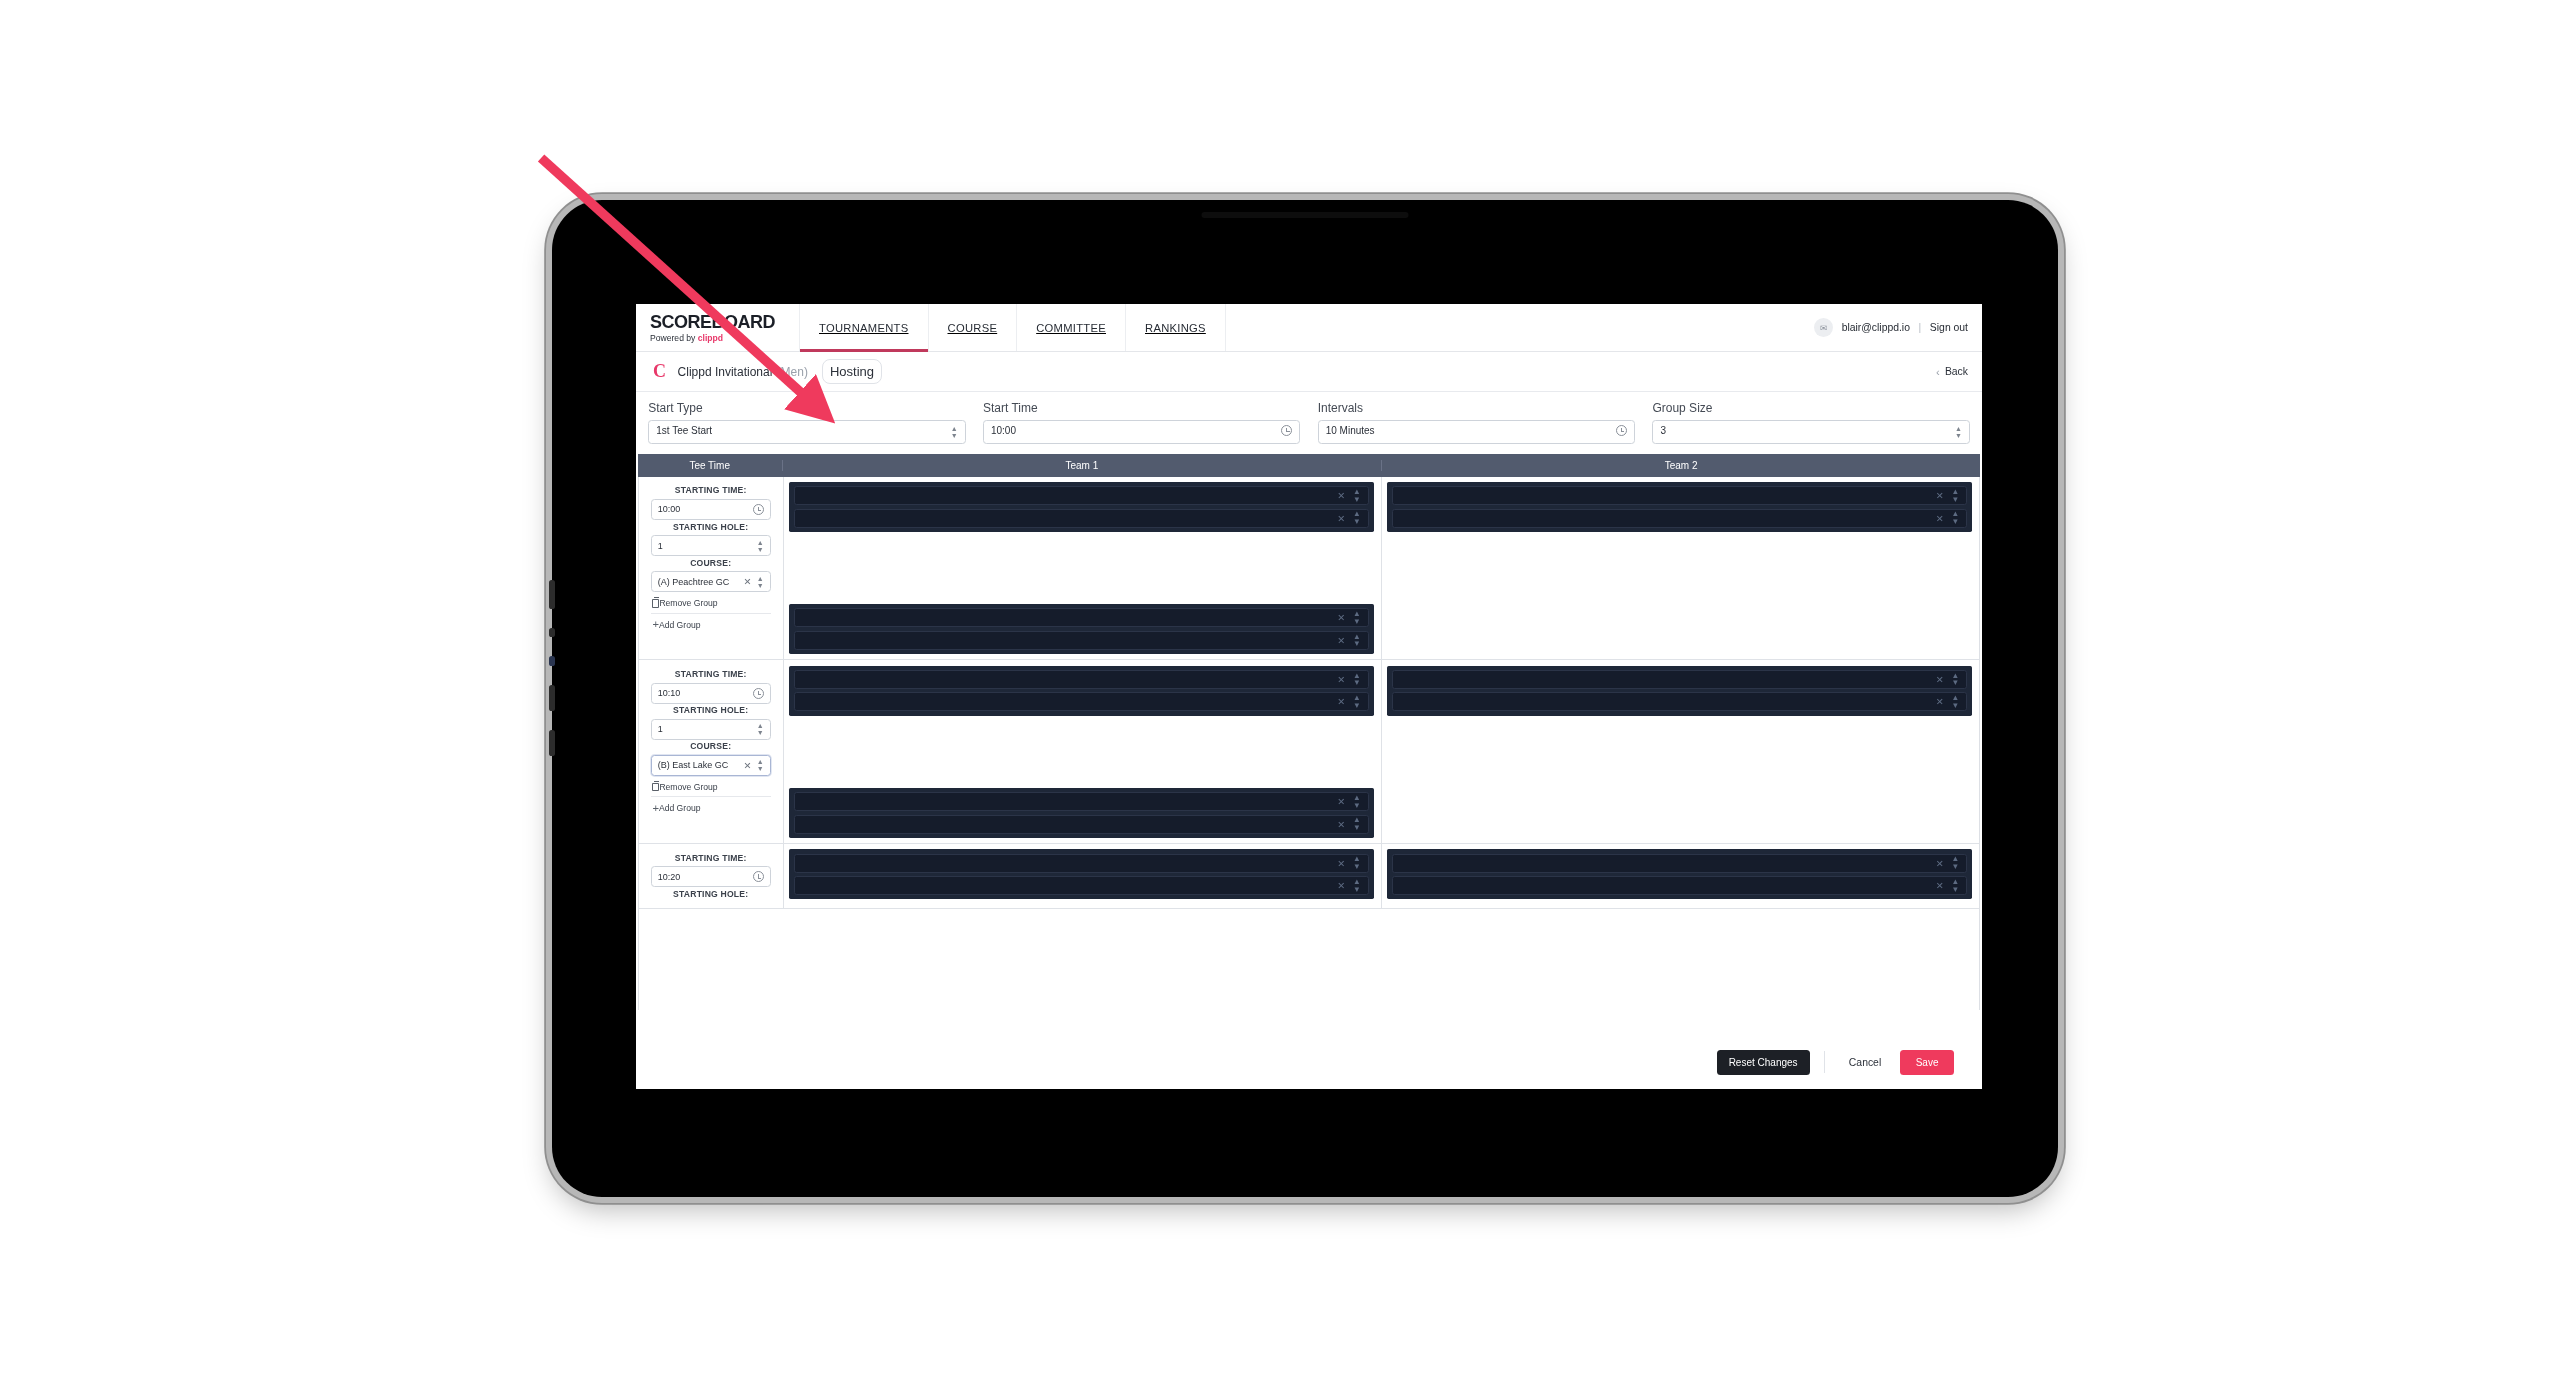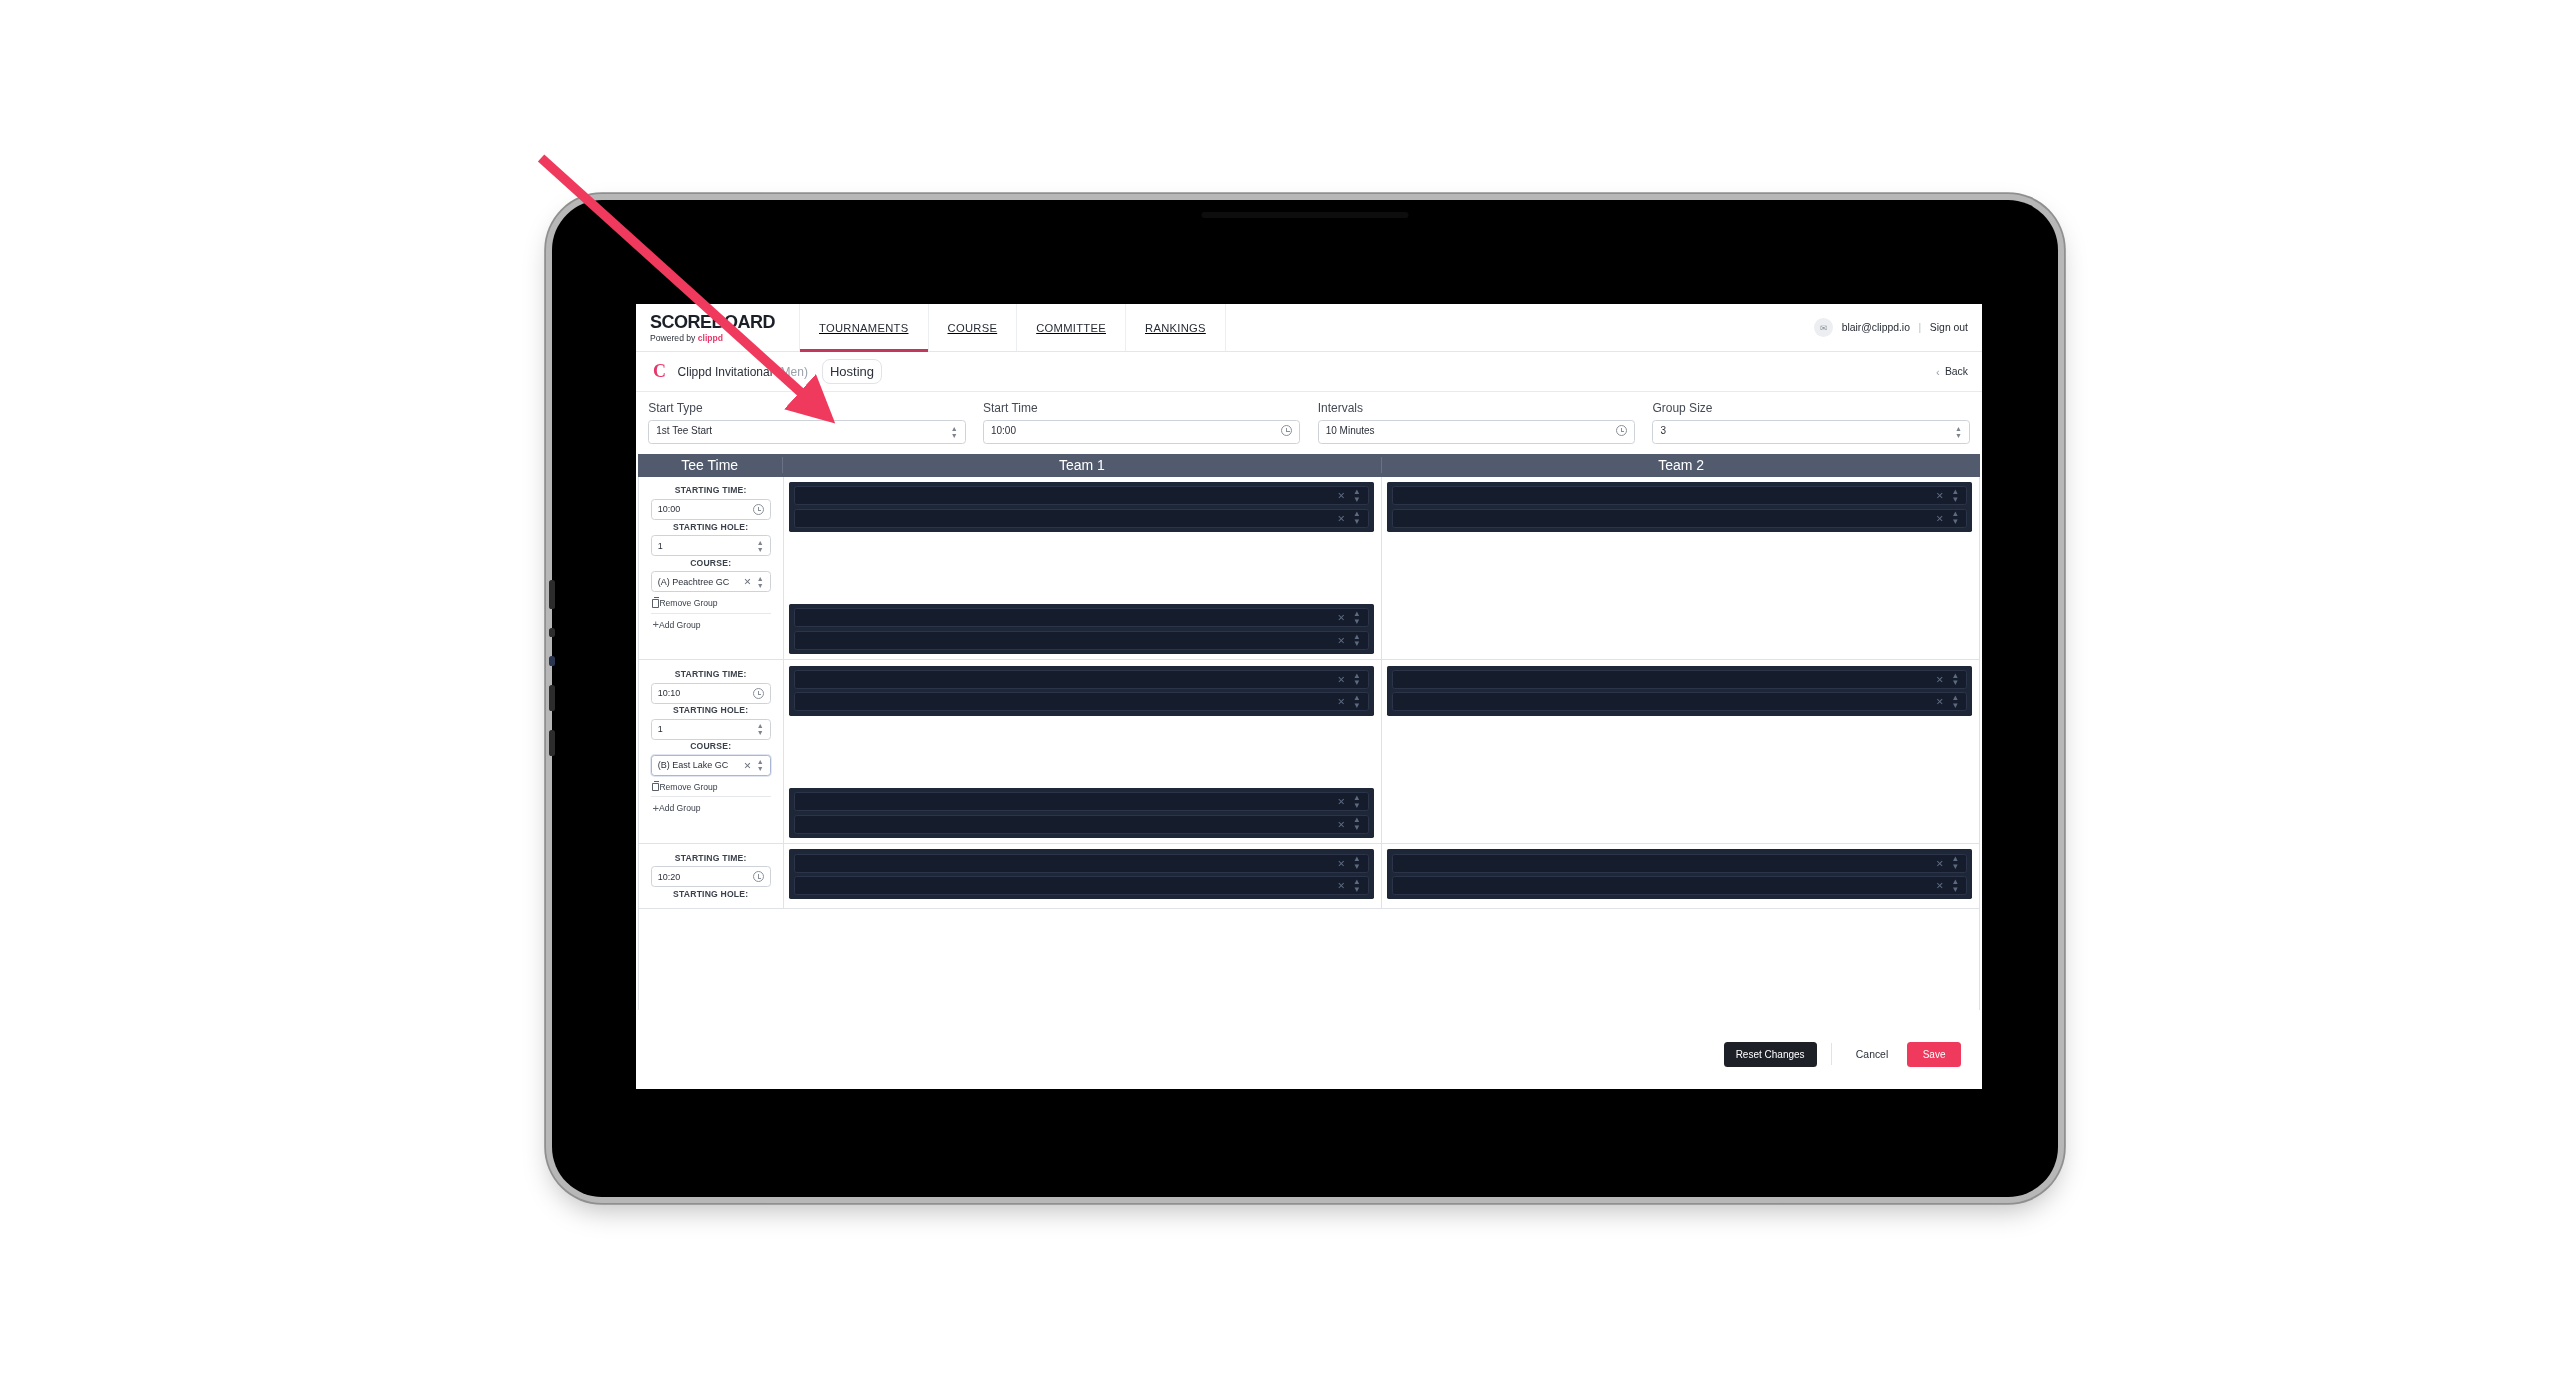--- a/index.html
+++ b/index.html
@@ -85,21 +85,21 @@
   }
   .field-ctl .val { flex: 1; }
   .stepper { color:#7d848e; font-size: 9.5px; line-height: 1; display:flex; flex-direction:column; }
   .stepper i { font-style: normal; font-size: 7px; }
   .clock { width:11.2px; height:11.2px; border:1.1px solid #8a9099; border-radius:50%; position:relative; }
   .clock::before { content:""; position:absolute; left:4.3px; top:2.2px; width:1px; height:3.6px; background:#8a9099; }
   .clock::after { content:""; position:absolute; left:4.6px; top:5.4px; width:2.8px; height:1px; background:#8a9099; }
 
   
   .thead { display:flex; background:#525b6e; color:#fff; height: 22.4px; align-items:center; margin: 3.5px 1.7px 0 1.7px; }
-  .th { font-size: 14px; text-align:center; }
+  .th { font-size: 10px; text-align:center; }
   .th-tee { width: 145px; border-right: 0.9px solid #6a7287; }
   .th-team { flex:1; border-right: 0.9px solid #6a7287; }
   .th-team:last-child { border-right:none; }
 
   
   .tbody { border-left:0.9px solid #dde0e5; border-right:0.9px solid #dde0e5; margin: 0 1.7px; height: 533px; overflow:hidden; position:relative; background:#fff; }
   .trow { display:flex; border-bottom: 0.9px solid #dfe2e7; }
   .td-tee { width: 145px; border-right: 0.9px solid #dfe2e7; padding: 7px 12px 5.2px 12px; }
   .td-team { flex:1; border-right: 0.9px solid #dfe2e7; padding: 5.2px 7px 5.2px 5.2px; }
   .td-team:last-child { border-right:none; }
@@ -125,21 +125,21 @@
     height: 19px; background:#151c2b; border:0.9px solid #2b3purple; border:0.9px solid #2c3purple;
     border: 0.9px solid #2b3448; border-radius: 2.6px;
     display:flex; align-items:center; justify-content:flex-end; gap: 7.8px; padding-right: 7px; margin-bottom: 3.5px;
   }
   .slot:last-child { margin-bottom: 0; }
   .slot .x { color:#5d6b82; font-size: 9.5px; }
   .slot .st { color:#5d6b82; font-size: 7.8px; line-height: 1; display:flex; flex-direction:column; }
   .spacer-white { height: 67px; }
 
   
-  .footer { position:absolute; left:0; right:0; bottom:8px; height: 54px; background:#fff; display:flex; align-items:center; justify-content:flex-end; padding-right: 21px; gap: 0; }
+  .footer { position:absolute; left:0; right:0; bottom:0; height: 54px; background:#fff; display:flex; align-items:center; justify-content:flex-end; padding-right: 28px; gap: 0; }
   .btn-reset { background:#1d2026; color:#fff; font-size:10px; padding: 7px 12px; border-radius:3.5px; border:none; cursor:pointer; }
   .vdiv { width:0.9px; height:22.4px; background:#e0e3e8; margin: 0 14px; }
   .btn-cancel { background:transparent; border:none; color:#2b3039; font-size:10.4px; padding: 7px 10.4px; cursor:pointer; }
   .btn-save { background:#ef3a5d; color:#fff; border:none; font-size:10px; padding: 7px 15.5px; border-radius:3.5px; margin-left:8.6px; cursor:pointer; }
 </style>
 </head>
 <body>
 
 <div id="root">
 

